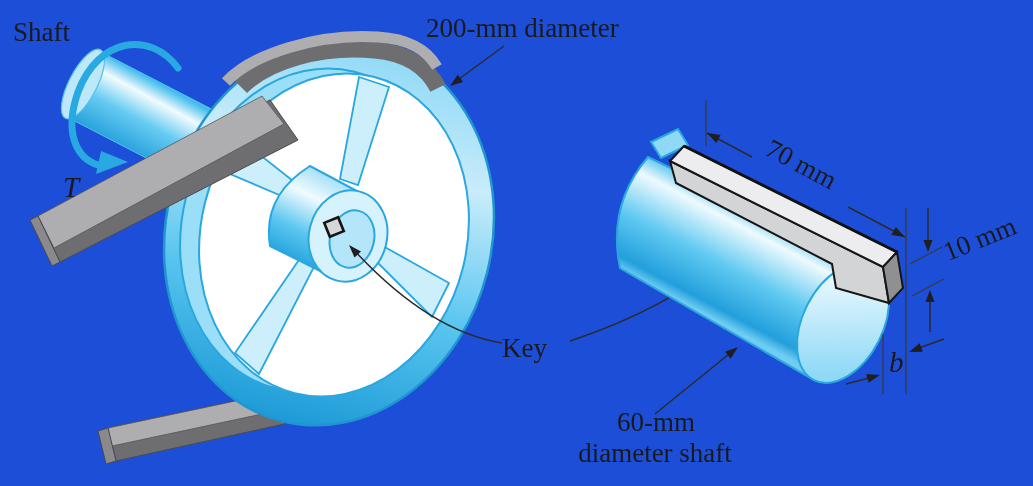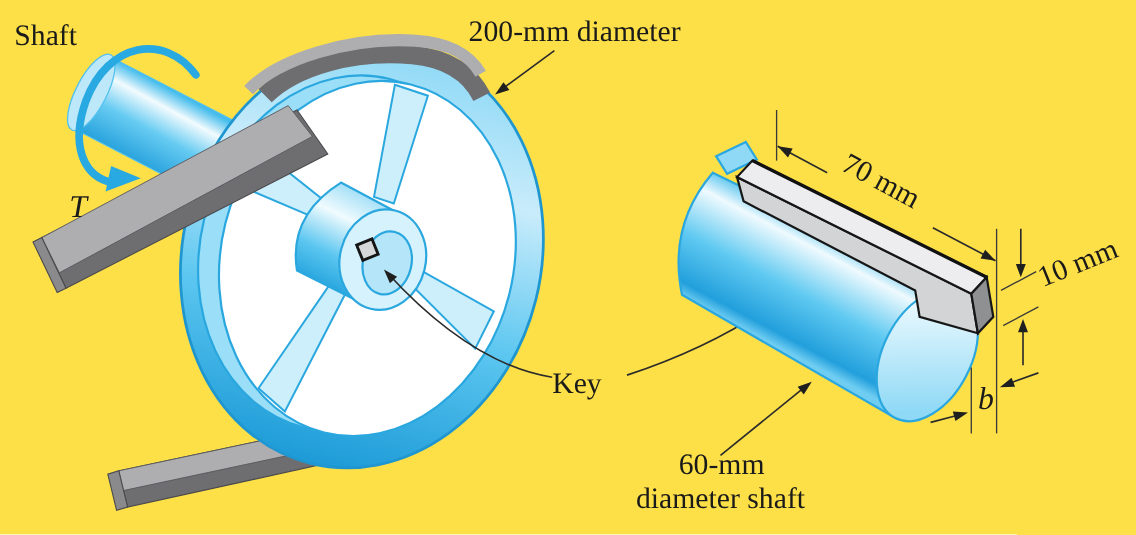--- a/index.html
+++ b/index.html
@@ -1,19 +1,19 @@
 <!DOCTYPE html>
 <html><head>
 <meta charset="utf-8">
 <style>
   html,body{margin:0;padding:0;background:#ffffff;}
   .canvas{
     position:relative;
     width:1033px;height:486px;
-    background:#fde047;
+    background:#1d4ed8;
     font-family:"Liberation Serif", serif;
     overflow:hidden;
     text-align:center;
   }
   svg{display:block;}
   text{fill:#1a1a1a;}
   .lbl{font-size:27px;font-family:"Liberation Serif", serif;}
   .lbl-italic{font-size:29px;font-style:italic;font-family:"Liberation Serif", serif;}
   .dimline{stroke:#2b2b2b;stroke-width:1.5;fill:none;}
   .extline{stroke:#3a3a3a;stroke-width:1.2;fill:none;}

